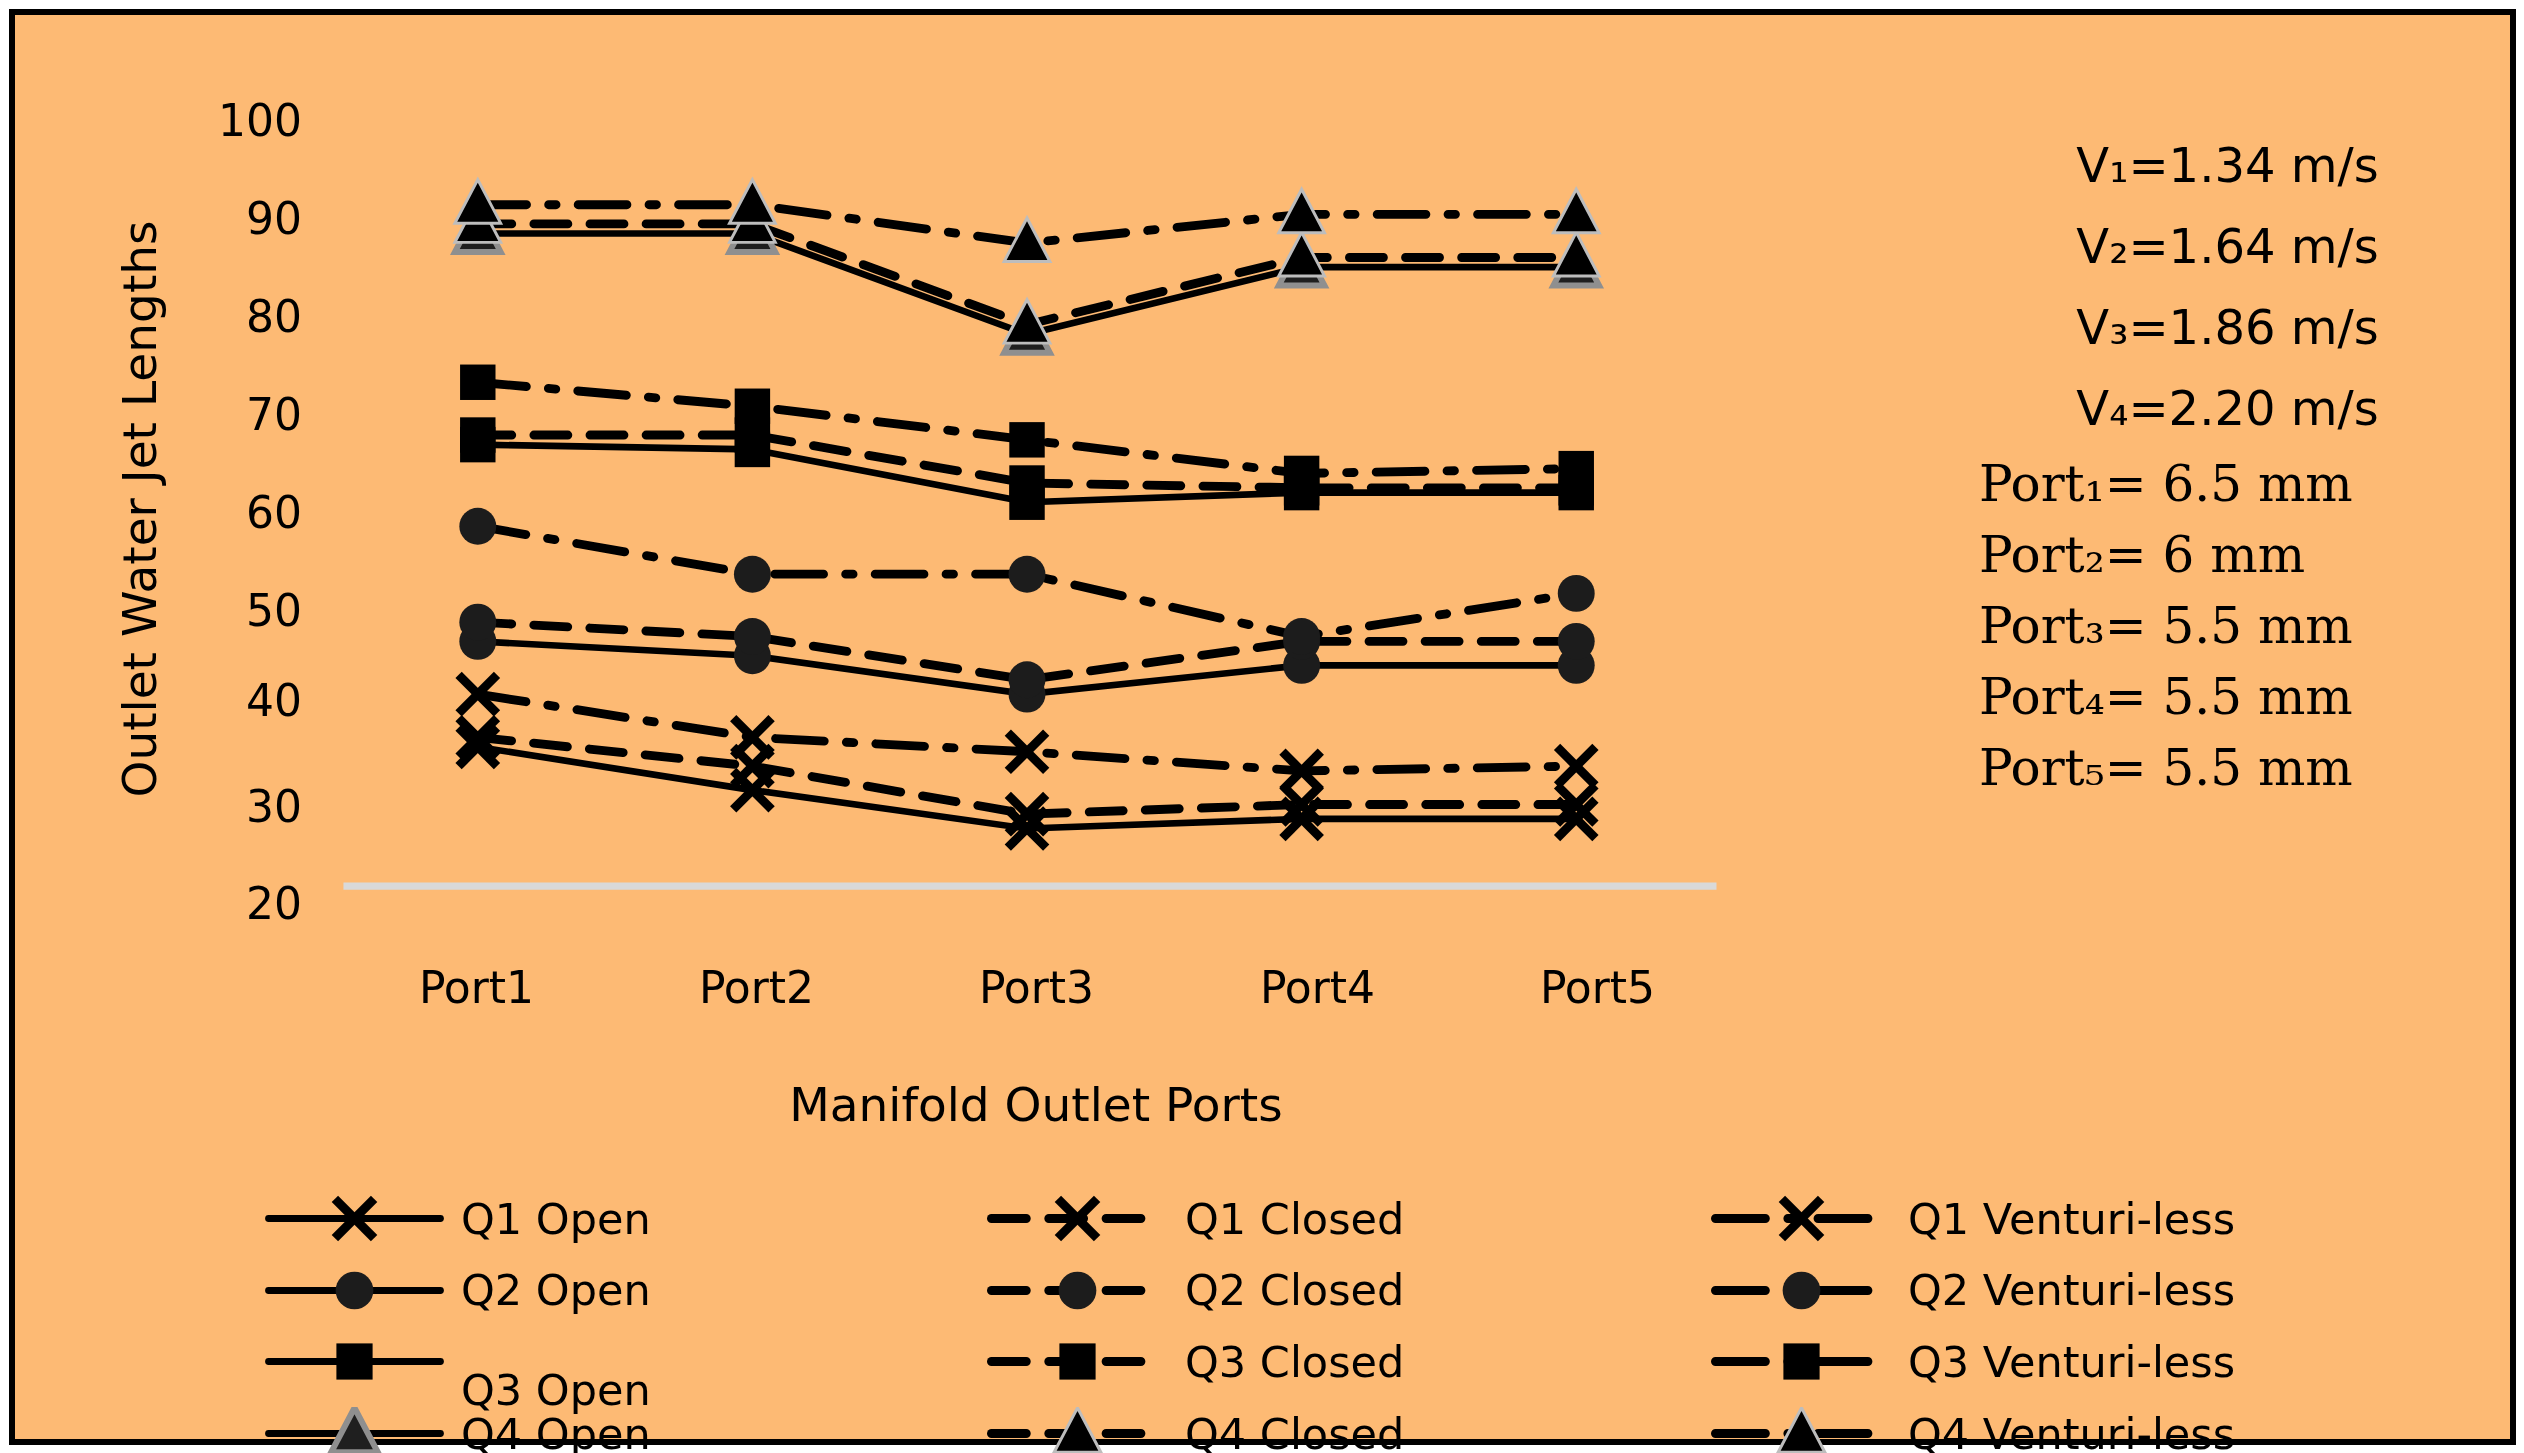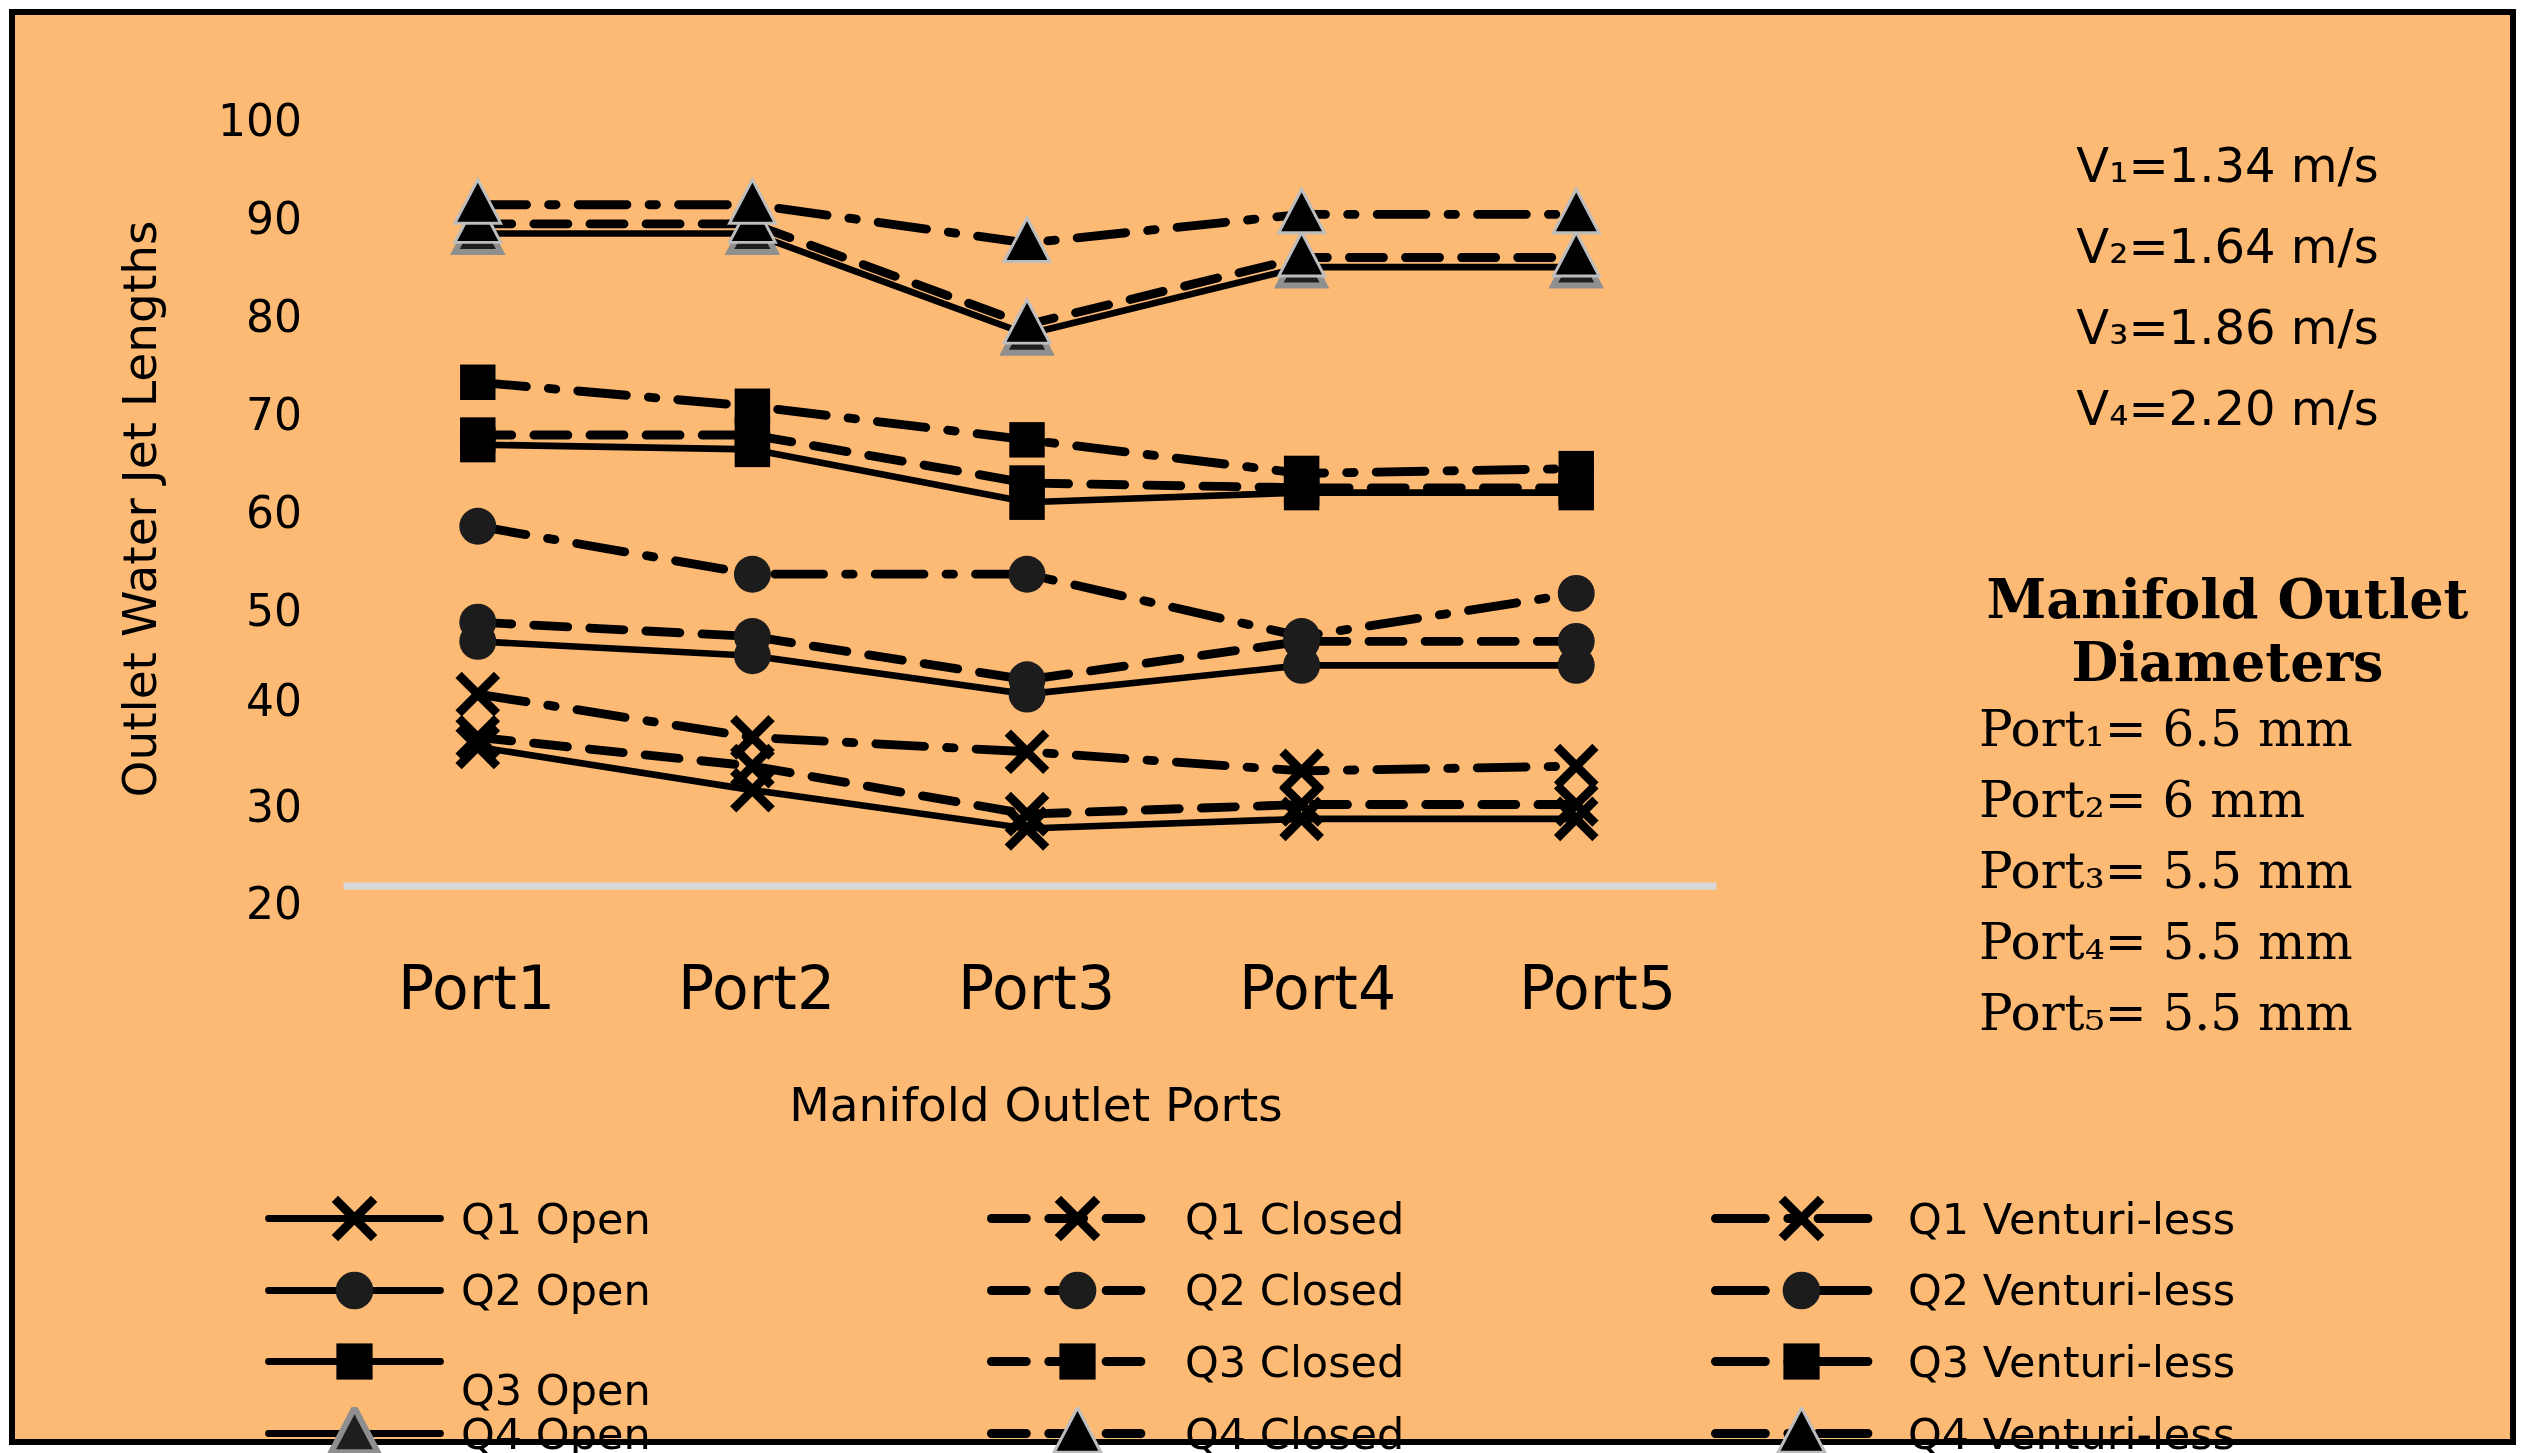--- a/index.html
+++ b/index.html
@@ -1,20 +1,20 @@
 <!DOCTYPE html>
 <html style="font-size:12px"><head>
 <meta charset="utf-8">
 <style>
   html,body{margin:0;padding:0;background:#fff;}
   body{width:2525px;height:1454px;position:relative;font-family:"DejaVu Sans","Liberation Sans",sans-serif;color:#000;}
   .frame{position:absolute;left:9px;top:9px;right:9px;bottom:9px;border:6.8px solid #000;background:#fdba74;}
   #chart-svg{position:absolute;left:0;top:0;width:100%;height:100%;}
   .ytick{position:absolute;width:181px;text-align:right;font-size:44px;line-height:44px;}
-  .xtick{position:absolute;width:241px;text-align:center;font-size:60px;line-height:44px;}
+  .xtick{position:absolute;width:241px;text-align:center;font-size:44px;line-height:44px;}
   .axis-title{font-size:47px;line-height:47px;white-space:nowrap;}
   .ylabel{position:absolute;left:124px;top:494px;transform:translate(-50%,-50%) rotate(-90deg);}
   .xlabel{position:absolute;left:644px;top:1066px;width:754px;text-align:center;}
   .panel{position:absolute;left:1911px;top:96px;width:603px;text-align:center;}
   .p-title{font-weight:bold;font-size:50px;line-height:63px;margin:0 auto;}
   .p-title.sans{width:422px;}
   .p-title.serif{font-family:"DejaVu Serif","Liberation Serif",serif;font-size:54px;width:497px;margin-top:119px;}
   .vline{font-size:48px;line-height:81px;}
   .dline{font-family:"DejaVu Serif","Liberation Serif",serif;font-size:50px;line-height:71px;text-align:left;padding-left:53px;}
   #velocity-lines{margin-top:13.6px;}
@@ -258,21 +258,20 @@
   <div class="axis-title ylabel">Outlet Water Jet Lengths</div>
   <div class="axis-title xlabel">Manifold Outlet Ports</div>
 
   <div class="panel">
     <div id="velocity-lines">
         <div class="vline">V₁=1.34 m/s</div>
         <div class="vline">V₂=1.64 m/s</div>
         <div class="vline">V₃=1.86 m/s</div>
         <div class="vline">V₄=2.20 m/s</div>
       </div>
-    <div class="p-title serif">Manifold Outlet Diameters</div>
     <div id="diameter-lines">
         <div class="dline">Port₁= 6.5 mm</div>
         <div class="dline">Port₂= 6 mm</div>
         <div class="dline">Port₃= 5.5 mm</div>
         <div class="dline">Port₄= 5.5 mm</div>
         <div class="dline">Port₅= 5.5 mm</div>
       </div>
   </div>
 
   <div id="legend">

